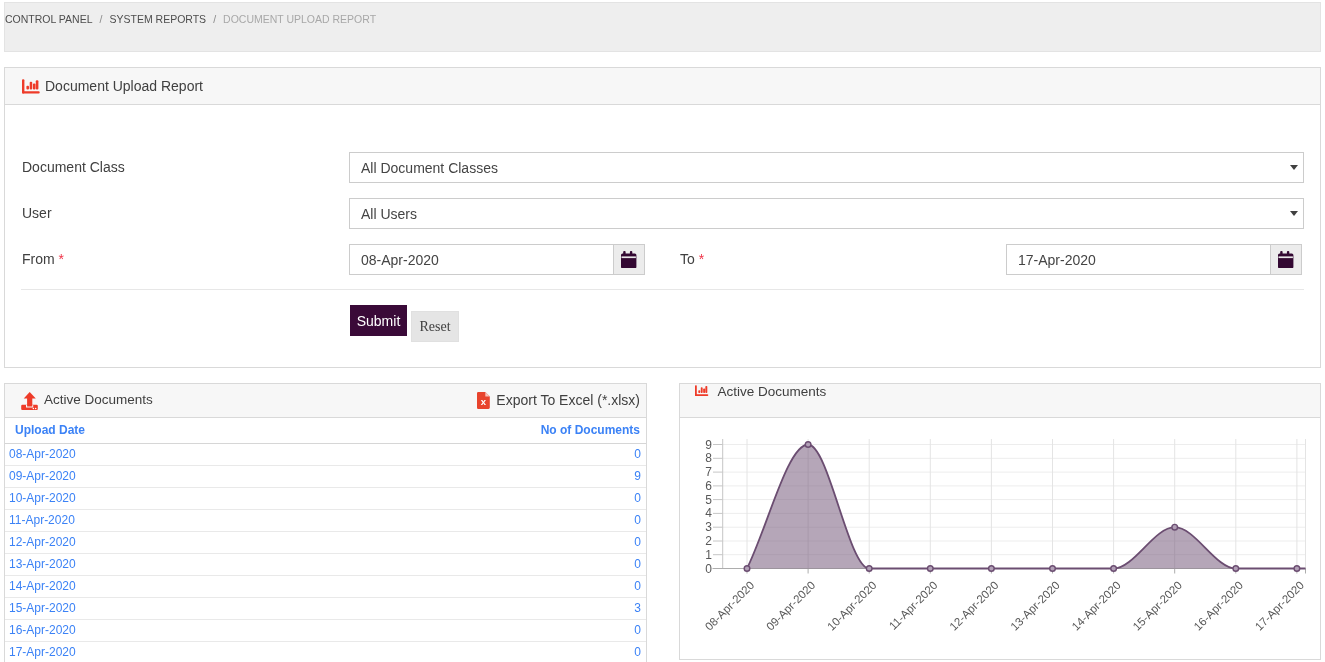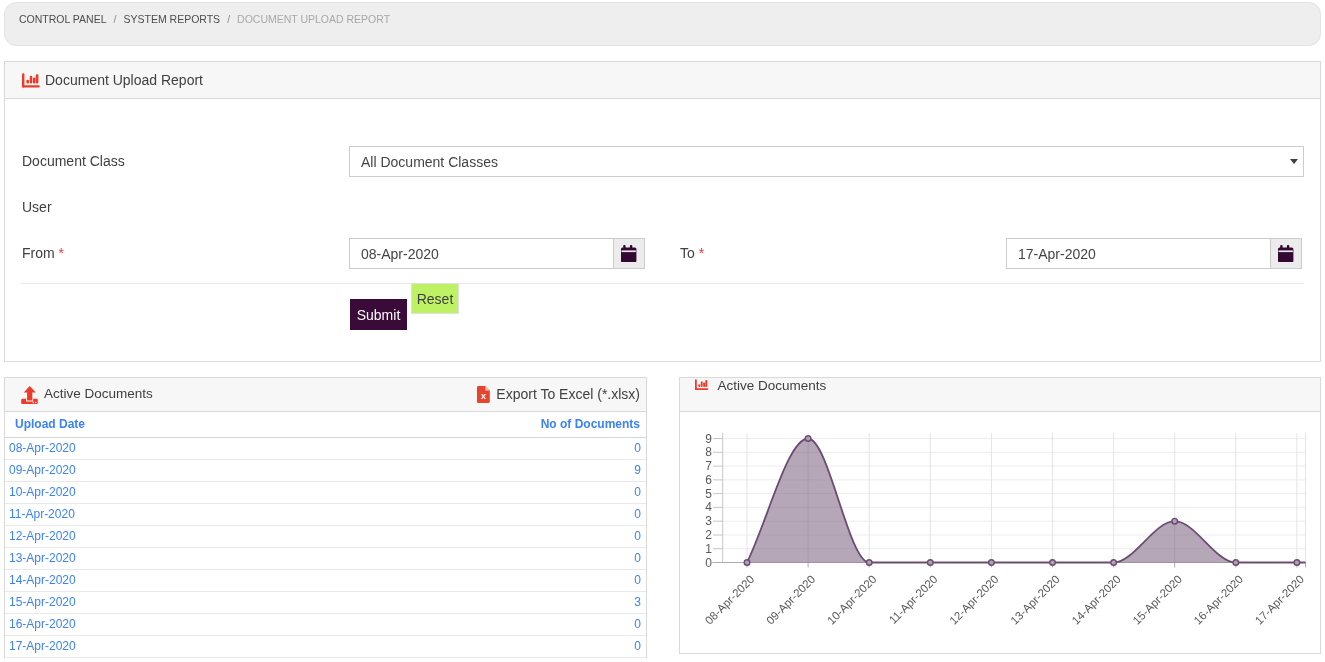--- a/index.html
+++ b/index.html
@@ -1,22 +1,22 @@
 <!DOCTYPE html>
 <html><head>
 <meta charset="utf-8">
 <style>
 * { box-sizing: border-box; margin: 0; padding: 0; }
 html,body { background:#fff; font-family:"Liberation Sans",sans-serif; }
 body { width:1325px; }
 .crumb {
-  margin:2px 4px 0 4px; height:44px; background:#eeeeee;
-  border:1px solid #e3e3e3; border-radius:12px;
+  margin:2px 4px 0 4px; height:50px; background:#eeeeee;
+  border:1px solid #e3e3e3; border-radius:0;
   font-size:10.5px; color:#4d4d4d;
-  line-height:33px; padding-left:14px;
+  line-height:33px; 
 }
 .crumb .sep { color:#8a8a8a; margin:0 7px; }
 .crumb .cur { color:#a8a8a8; }
 .panel { background:#fff; border:1px solid #d9d9d9; }
 .top-panel { margin:15px 4px 0 4px; height:301px; }
 .phead {
   background:#f7f7f7; border-bottom:1px solid #d9d9d9;
   display:flex; align-items:center;
 }
 .top-panel .phead { height:37px; padding-left:17px; font-size:14px; color:#404040; }
@@ -46,23 +46,23 @@
   width:32px; height:31px; margin-left:-1px; background:#ececec;
   border:1px solid #cccccc; display:flex; align-items:center; justify-content:center;
 }
 .hr { position:absolute; left:16px; top:184px; width:1283px; height:1px; background:#e7e7e7; }
 .btn-submit {
   position:absolute; left:345px; top:200px; width:57px; height:31px;
   background:#3a0a38; color:#fff; border:none; font-size:14px;
   font-family:Liberation Sans, sans-serif;
 }
 .btn-reset {
-  position:absolute; left:406px; top:184px; width:48px; height:31px;
-  background:#bef264; color:#404040; border:1px solid #e0e0e0; font-size:14px;
-  font-family:Liberation Sans, sans-serif;
+  position:absolute; left:406px; top:206px; width:48px; height:31px;
+  background:#e5e5e5; color:#404040; border:1px solid #e0e0e0; font-size:14px;
+  font-family:Liberation Serif, serif;
 }
 .bottom { margin:15px 4px 0 4px; display:flex; }
 .bl { width:643px; flex:none; border:1px solid #d9d9d9; border-bottom:none; }
 .bl .phead, .br .phead { height:34px; font-size:13.5px; color:#404040; padding:0 6px 0 16px; }
 .bl .phead { justify-content:space-between; }
 .hleft { display:flex; align-items:flex-start; }
 .hleft svg { margin-right:6px; }
 .br { margin-left:32px; width:642px; flex:none; height:277px; border:1px solid #d9d9d9; }
 .br .phead { padding-left:15px; }
 table { width:100%; border-collapse:collapse; font-size:12px; color:#3b82f6; }
@@ -89,20 +89,21 @@
     </svg>
     Document Upload Report
   </div>
   <div class="pbody">
     <div class="frow" style="top:47px; width:100%;">
       <div class="flabel">Document Class</div>
       <div class="ctrl selwrap"><select><option>All Document Classes</option></select><span class="caret"></span></div>
     </div>
     <div class="frow" style="top:93px; width:100%;">
       <div class="flabel">User</div>
+      <div class="ctrl selwrap"><select><option>All Users</option></select><span class="caret"></span></div>
     </div>
     <div class="frow" style="top:139px; width:100%;">
       <div class="flabel">From <span class="red">*</span></div>
       <div class="ctrl igroup">
         <input type="text" value="08-Apr-2020" style="">
         <span class="ibtn">
             <svg width="15.5" height="17.5" viewBox="0 0 15.5 17.5">
               <g fill="#330832">
                 <rect x="2.2" y="0" width="2.4" height="3.8" rx="1"></rect>
                 <rect x="8.9" y="0" width="2.4" height="3.8" rx="1"></rect>

